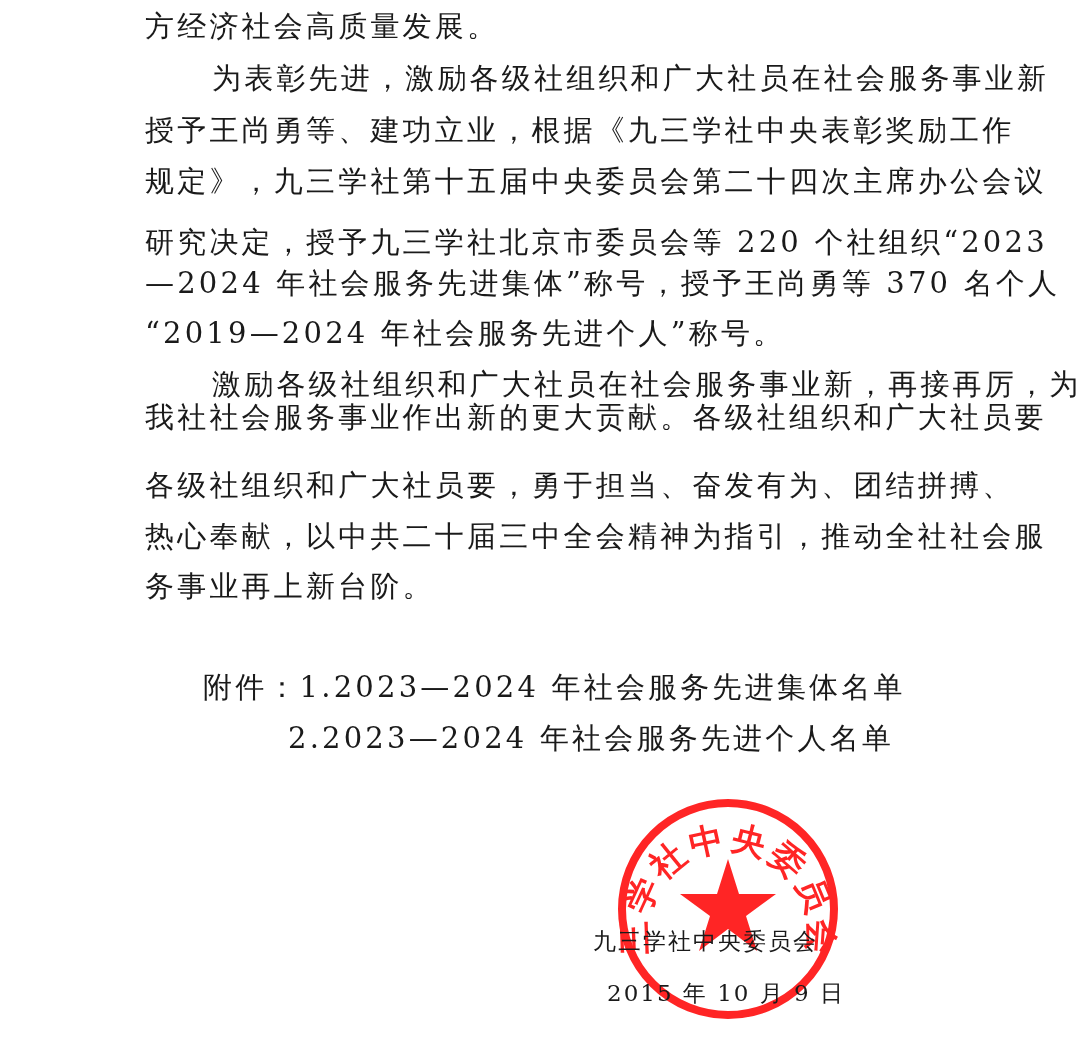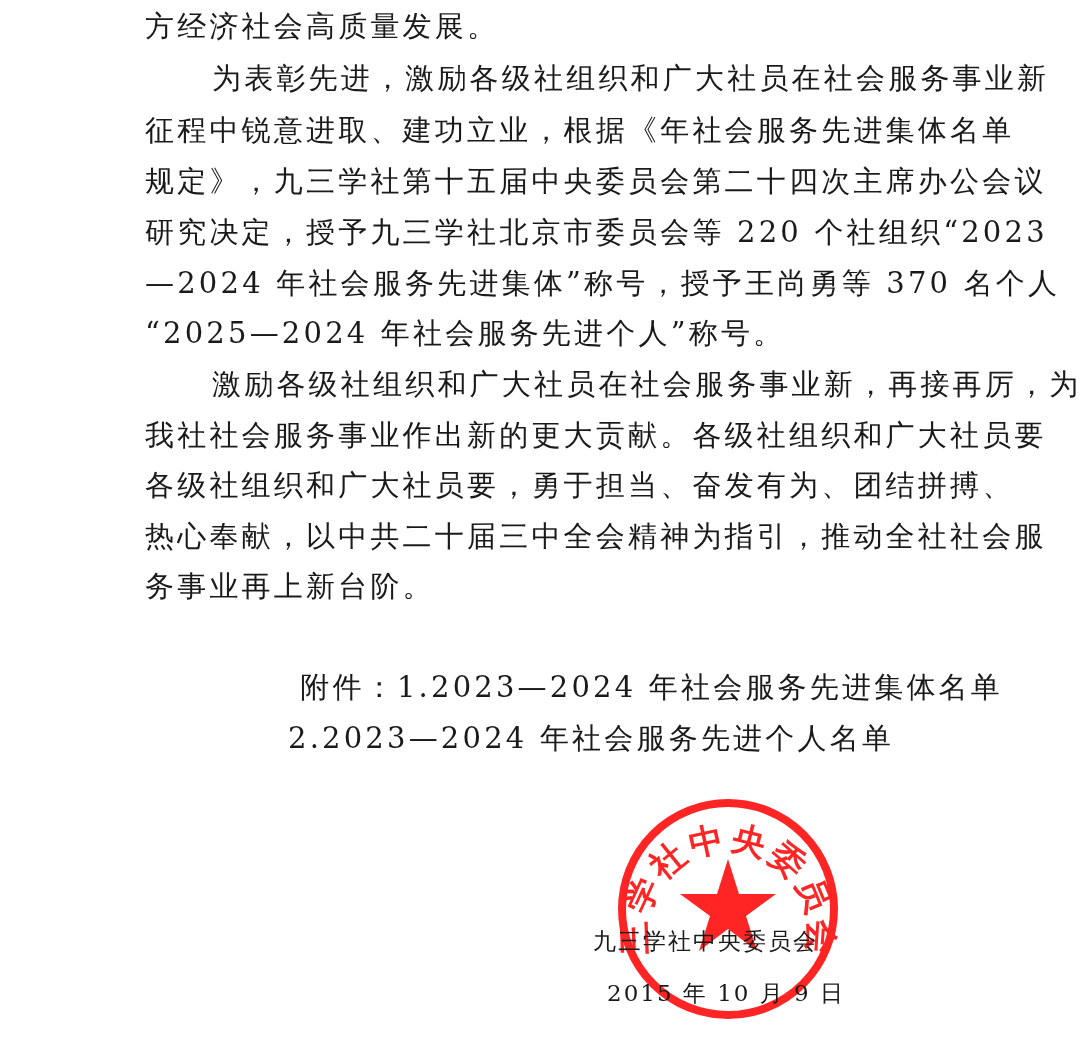--- a/index.html
+++ b/index.html
@@ -1,38 +1,38 @@
 <!DOCTYPE html>
 <html><head>
   <meta charset="utf-8">
   <style>
     html, body { margin: 0; padding: 0; background: #ffffff; }
     body { width: 1080px; height: 1043px; position: relative; overflow: hidden;
            font-family: "DejaVu Serif", "Liberation Serif", serif; color: #1a1a1a; }
     .line { position: absolute; left: 145px; width: 800px; font-size: 29px; line-height: 34px;
             white-space: nowrap; letter-spacing: 3.2px; }
     .indent { left: 205px; margin-left: 7px; }
-    .attach { left: 203px; text-align: right; }
+    .attach { left: 203px; }
     .attach2 { left: 288px; }
     .sig { position: absolute; font-size: 23px; line-height: 34px; white-space: nowrap; letter-spacing: 2px; z-index: 2; }
     .seal { position: absolute; left: 612px; top: 793px; width: 232px; height: 232px; z-index: 1; opacity: 0.95; }
   </style>
 </head>
 <body>
 
 <div>
   <div class="line" style="top:9px">方经济社会高质量发展。</div>
   <div class="line indent" style="top:61px">为表彰先进，激励各级社组织和广大社员在社会服务事业新</div>
-  <div class="line" style="top:113px">征程中锐意进取、建功立业，根据《年社会服务先进集体名单</div>
+  <div class="line" style="top:113px">授予王尚勇等、建功立业，根据《九三学社中央表彰奖励工作</div>
   <div class="line" style="top:164px">规定》，九三学社第十五届中央委员会第二十四次主席办公会议</div>
-  <div class="line" style="top:215px">研究决定，授予九三学社北京市委员会等 220 个社组织“2023</div>
+  <div class="line" style="top:225px">研究决定，授予九三学社北京市委员会等 220 个社组织“2023</div>
   <div class="line" style="top:266px">—2024 年社会服务先进集体”称号，授予王尚勇等 370 名个人</div>
-  <div class="line" style="top:316px">“2025—2024 年社会服务先进个人”称号。</div>
+  <div class="line" style="top:316px">“2019—2024 年社会服务先进个人”称号。</div>
   <div class="line indent" style="top:367px">激励各级社组织和广大社员在社会服务事业新，再接再厉，为</div>
-  <div class="line" style="top:418px">我社社会服务事业作出新的更大贡献。各级社组织和广大社员要</div>
+  <div class="line" style="top:400px">我社社会服务事业作出新的更大贡献。各级社组织和广大社员要</div>
   <div class="line" style="top:468px">各级社组织和广大社员要，勇于担当、奋发有为、团结拼搏、</div>
   <div class="line" style="top:519px">热心奉献，以中共二十届三中全会精神为指引，推动全社社会服</div>
   <div class="line" style="top:569px">务事业再上新台阶。</div>
 
   <div class="line attach" style="top:670px">
     <span>附件：</span><span>1.2023—2024 年社会服务先进集体名单</span>
   </div>
   <div class="line attach2" style="top:721px">2.2023—2024 年社会服务先进个人名单</div>
 
   <svg class="seal" viewBox="0 0 232 232">

